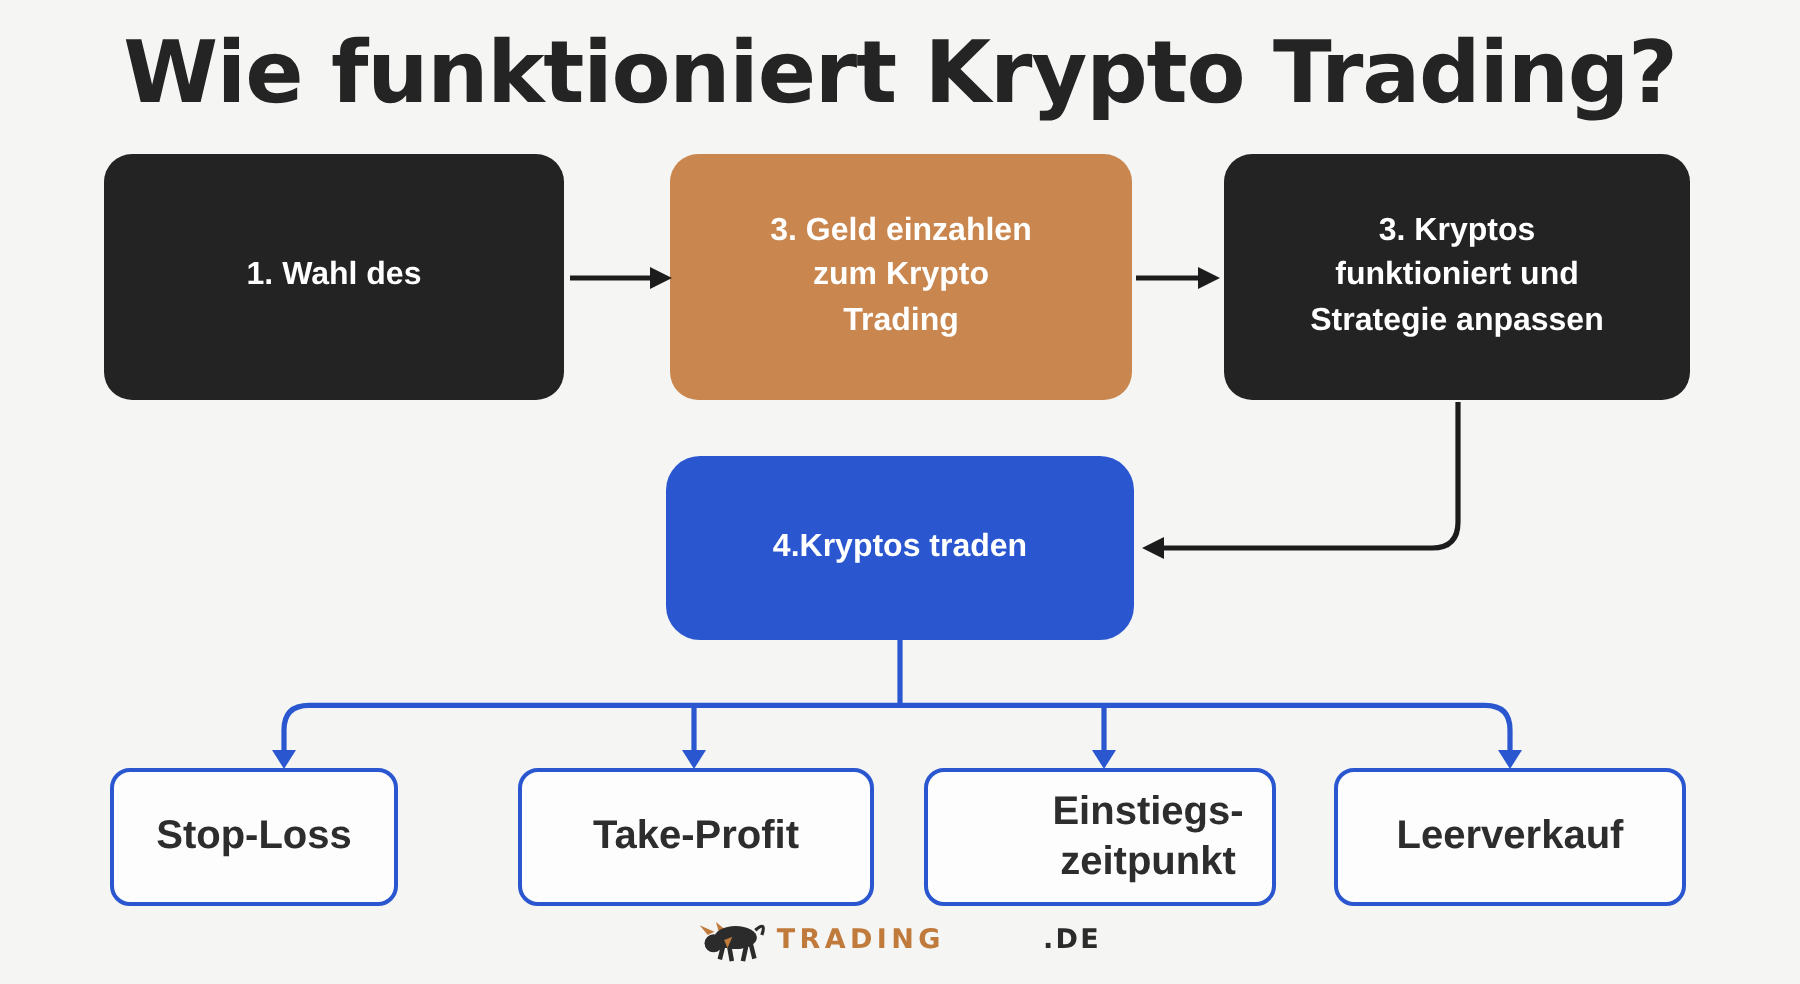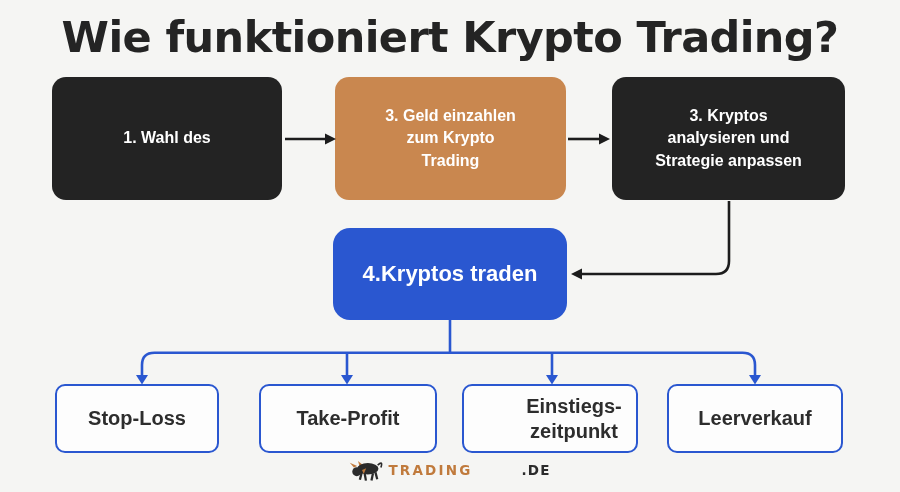--- a/index.html
+++ b/index.html
@@ -53,33 +53,33 @@
     border-radius: 14px;
     padding: 0 10px;
   }
   .step span { display: block; }
   #step1 { left: 52px;  top: 77px; width: 230px; height: 123px; background: var(--box-dark); }
   #step2 { left: 335px; top: 77px; width: 231px; height: 123px; background: var(--box-orange); }
   #step3 { left: 612px; top: 77px; width: 233px; height: 123px; background: var(--box-dark); }
   #step4 {
     left: 333px; top: 228px; width: 234px; height: 92px;
     background: var(--box-blue); border-radius: 17px;
-    color: var(--text-light); font-size: 22px; font-weight: 700;
+    color: var(--text-light); font-size: 16px; font-weight: 700;
   }
   .outcome {
     top: 384px; height: 69px;
     background: var(--outcome-bg);
     border: 2px solid var(--box-blue);
     border-radius: 10px;
     color: var(--text-dark);
     font-size: 20px;
     line-height: 1.22;
   }
   .outcome span { display: block; }
-  #outcome1 { left: 55px;  width: 164px; }
+  #outcome1 { left: 55px;  width: 144px; }
   #outcome2 { left: 259px; width: 178px; }
   #outcome3 { left: 462px; width: 176px; padding-left: 48px; }
   #outcome4 { left: 667px; width: 176px; }
   svg.overlay { position: absolute; left: 0; top: 0; pointer-events: none; }
   .arrow-dark-line { stroke: var(--arrow-dark); stroke-width: 2.6; fill: none; }
   .arrow-dark-head { fill: var(--arrow-dark); stroke: none; }
   .arrow-blue-line { stroke: var(--box-blue); stroke-width: 2.6; fill: none; }
   .arrow-blue-head { fill: var(--box-blue); stroke: none; }
   .logo {
     position: absolute;
@@ -110,21 +110,21 @@
   </div>
 
   <div class="box step" id="step2">
     <span>3. Geld einzahlen</span>
     <span>zum Krypto</span>
     <span>Trading</span>
   </div>
 
   <div class="box step" id="step3">
     <span>3. Kryptos</span>
-    <span>analysieren und</span>
+    <span>funktioniert und</span>
     <span>Strategie anpassen</span>
   </div>
 
   <div class="box" id="step4">
     <span>4.Kryptos traden</span>
   </div>
 
   <div class="box outcome" id="outcome1">
     <span>Stop-Loss</span>
   </div>

